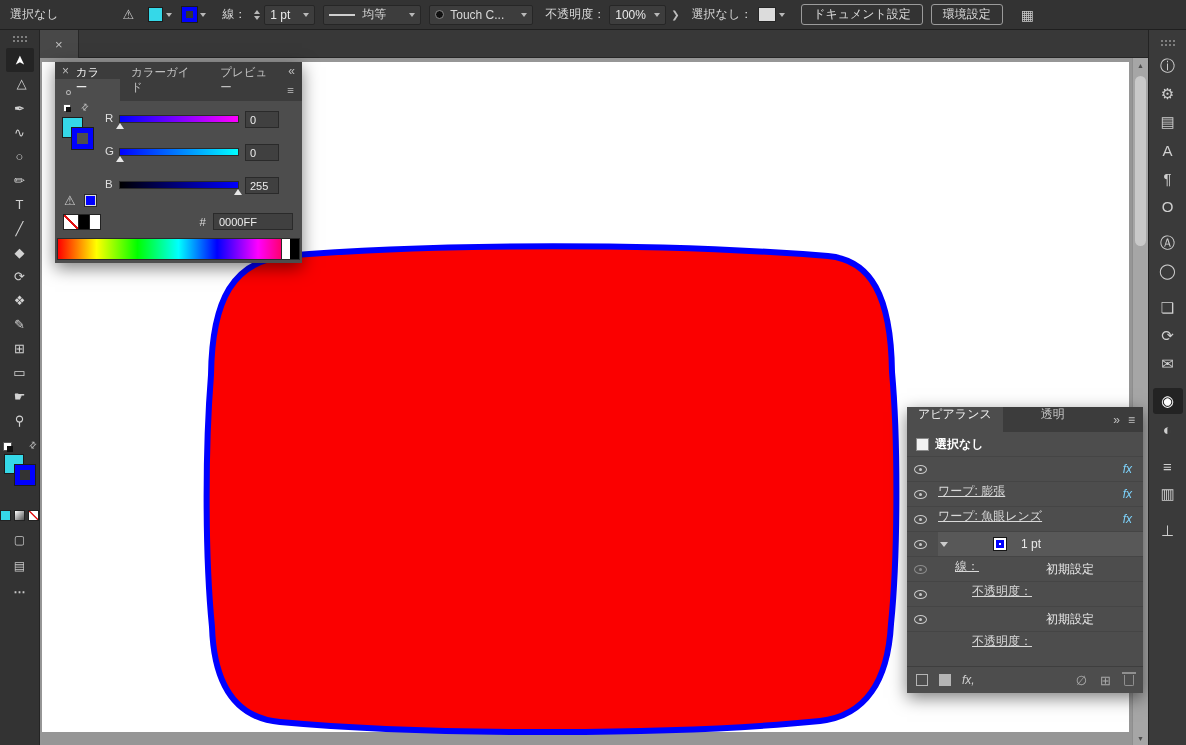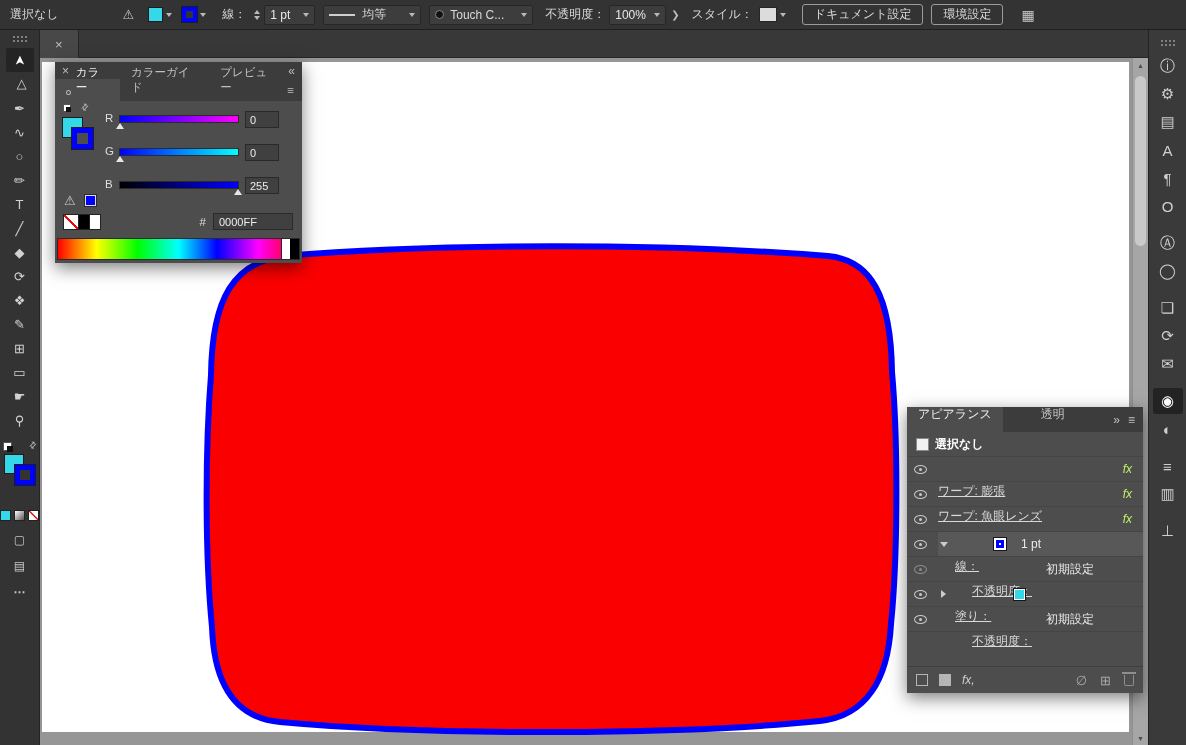--- a/index.html
+++ b/index.html
@@ -177,21 +177,21 @@
   .ap-tabs { height:25px;gap:27px; }
   .ap-row { height:25px; display:flex; align-items:center; border-bottom:1px solid #454545; padding-left:7px; color:#d9d9d9; }
   .eye { width:13px; height:9px; border:1px solid #c9c9c9; border-radius:50%; position:relative; margin-right:11px; flex:0 0 auto; }
   .eye:after { content:''; position:absolute; left:50%; top:50%; width:3px; height:3px; margin:-1.5px 0 0 -1.5px; background:#c9c9c9; border-radius:50%; }
   .eye.dim { opacity:.5; }
   .row-core { display:flex; align-items:center; flex:1; height:100%; }
   .row-core.selected { background:#585858; }
   .ap-title { color:#ffffff; font-weight:bold; margin-left:6px; }
   .sw-noselect { width:13px; height:13px; background:#f2f2f2; border:1px solid #8a8a8a; margin-left:2px; }
   .ap-link { text-decoration:underline;margin-top:44px; }
-  .fx { margin-left:auto; margin-right:11px; font-style:italic; color:#bef264; }
+  .fx { margin-left:auto; margin-right:11px; font-style:italic; color:#7dd3fc; }
   .tri-down { width:0;height:0;border-left:4px solid transparent;border-right:4px solid transparent;border-top:5px solid #cccccc; margin:0 7px 0 2px; }
   .tri-right { width:0;height:0;border-top:4px solid transparent;border-bottom:4px solid transparent;border-left:5px solid #cccccc; margin:0 9px 0 3px; }
   .row-sw-stroke { position:relative; width:14px; height:14px; background:#ffffff; border:1px solid #161616; margin-left:14px; }
   .row-sw-stroke:after { content:''; position:absolute; inset:2px; border:3px solid #0000ff; }
   .row-sw-fill { width:13px; height:13px; background:#35d8e8; border:1px solid #161616; box-shadow:inset 0 0 0 1px #ffffff; margin-left:22px; }
   .ap-val { margin-left:14px; color:#e9e9e9; }
   .ap-indent { margin-left:34px; }
   .ap-fill-space { flex:1; }
   .ap-footer { height:27px; border-top:1px solid #3e3e3e; display:flex; align-items:center; padding:0 9px; gap:11px; color:#b5b5b5; }
   .f-add-stroke { width:12px; height:12px; border:1px solid #b5b5b5; }
@@ -230,21 +230,21 @@
     <span class="brush-dot"></span>
     <span>Touch C...</span>
     <span class="caret-down" style="margin-left:auto"></span>
   </span>
   <span class="cb-label sp12">不透明度：</span>
   <span class="combo">
     <input style="width: 36px;" value="100%">
     <span class="caret-down"></span>
   </span>
   <span class="chev-more">❯</span>
-  <span class="cb-label sp12">スタイル：</span>
+  <span class="cb-label sp12">選択なし：</span>
   <span class="cb-style-swatch"></span>
   <span class="caret-down"></span>
   <button class="cb-btn sp16">ドキュメント設定</button>
   <button class="cb-btn sp8">環境設定</button>
   <span class="workspace-ic">▦</span>
 </div>
 
 <div class="tab-bar"></div>
 <div class="doc-tab">
   <span class="doc-close">×</span>
@@ -506,25 +506,20 @@
   </div>
   <div class="ap-row">
     <span class="eye dim"></span>
     <span class="row-core">
       <span class="ap-link ap-indent">不透明度：</span>
       <span class="ap-val">初期設定</span>
     </span>
   </div>
   <div class="ap-row">
     <span class="eye"></span>
-    <span class="row-core">
-      <span class="tri-right"></span>
-      <span class="ap-link">塗り：</span>
-      <span class="row-sw-fill"></span>
-    </span>
   </div>
   <div class="ap-row">
     <span class="eye"></span>
     <span class="row-core">
       <span class="ap-link ap-indent">不透明度：</span>
       <span class="ap-val">初期設定</span>
     </span>
   </div>
 
   <div class="ap-fill-space"></div>

